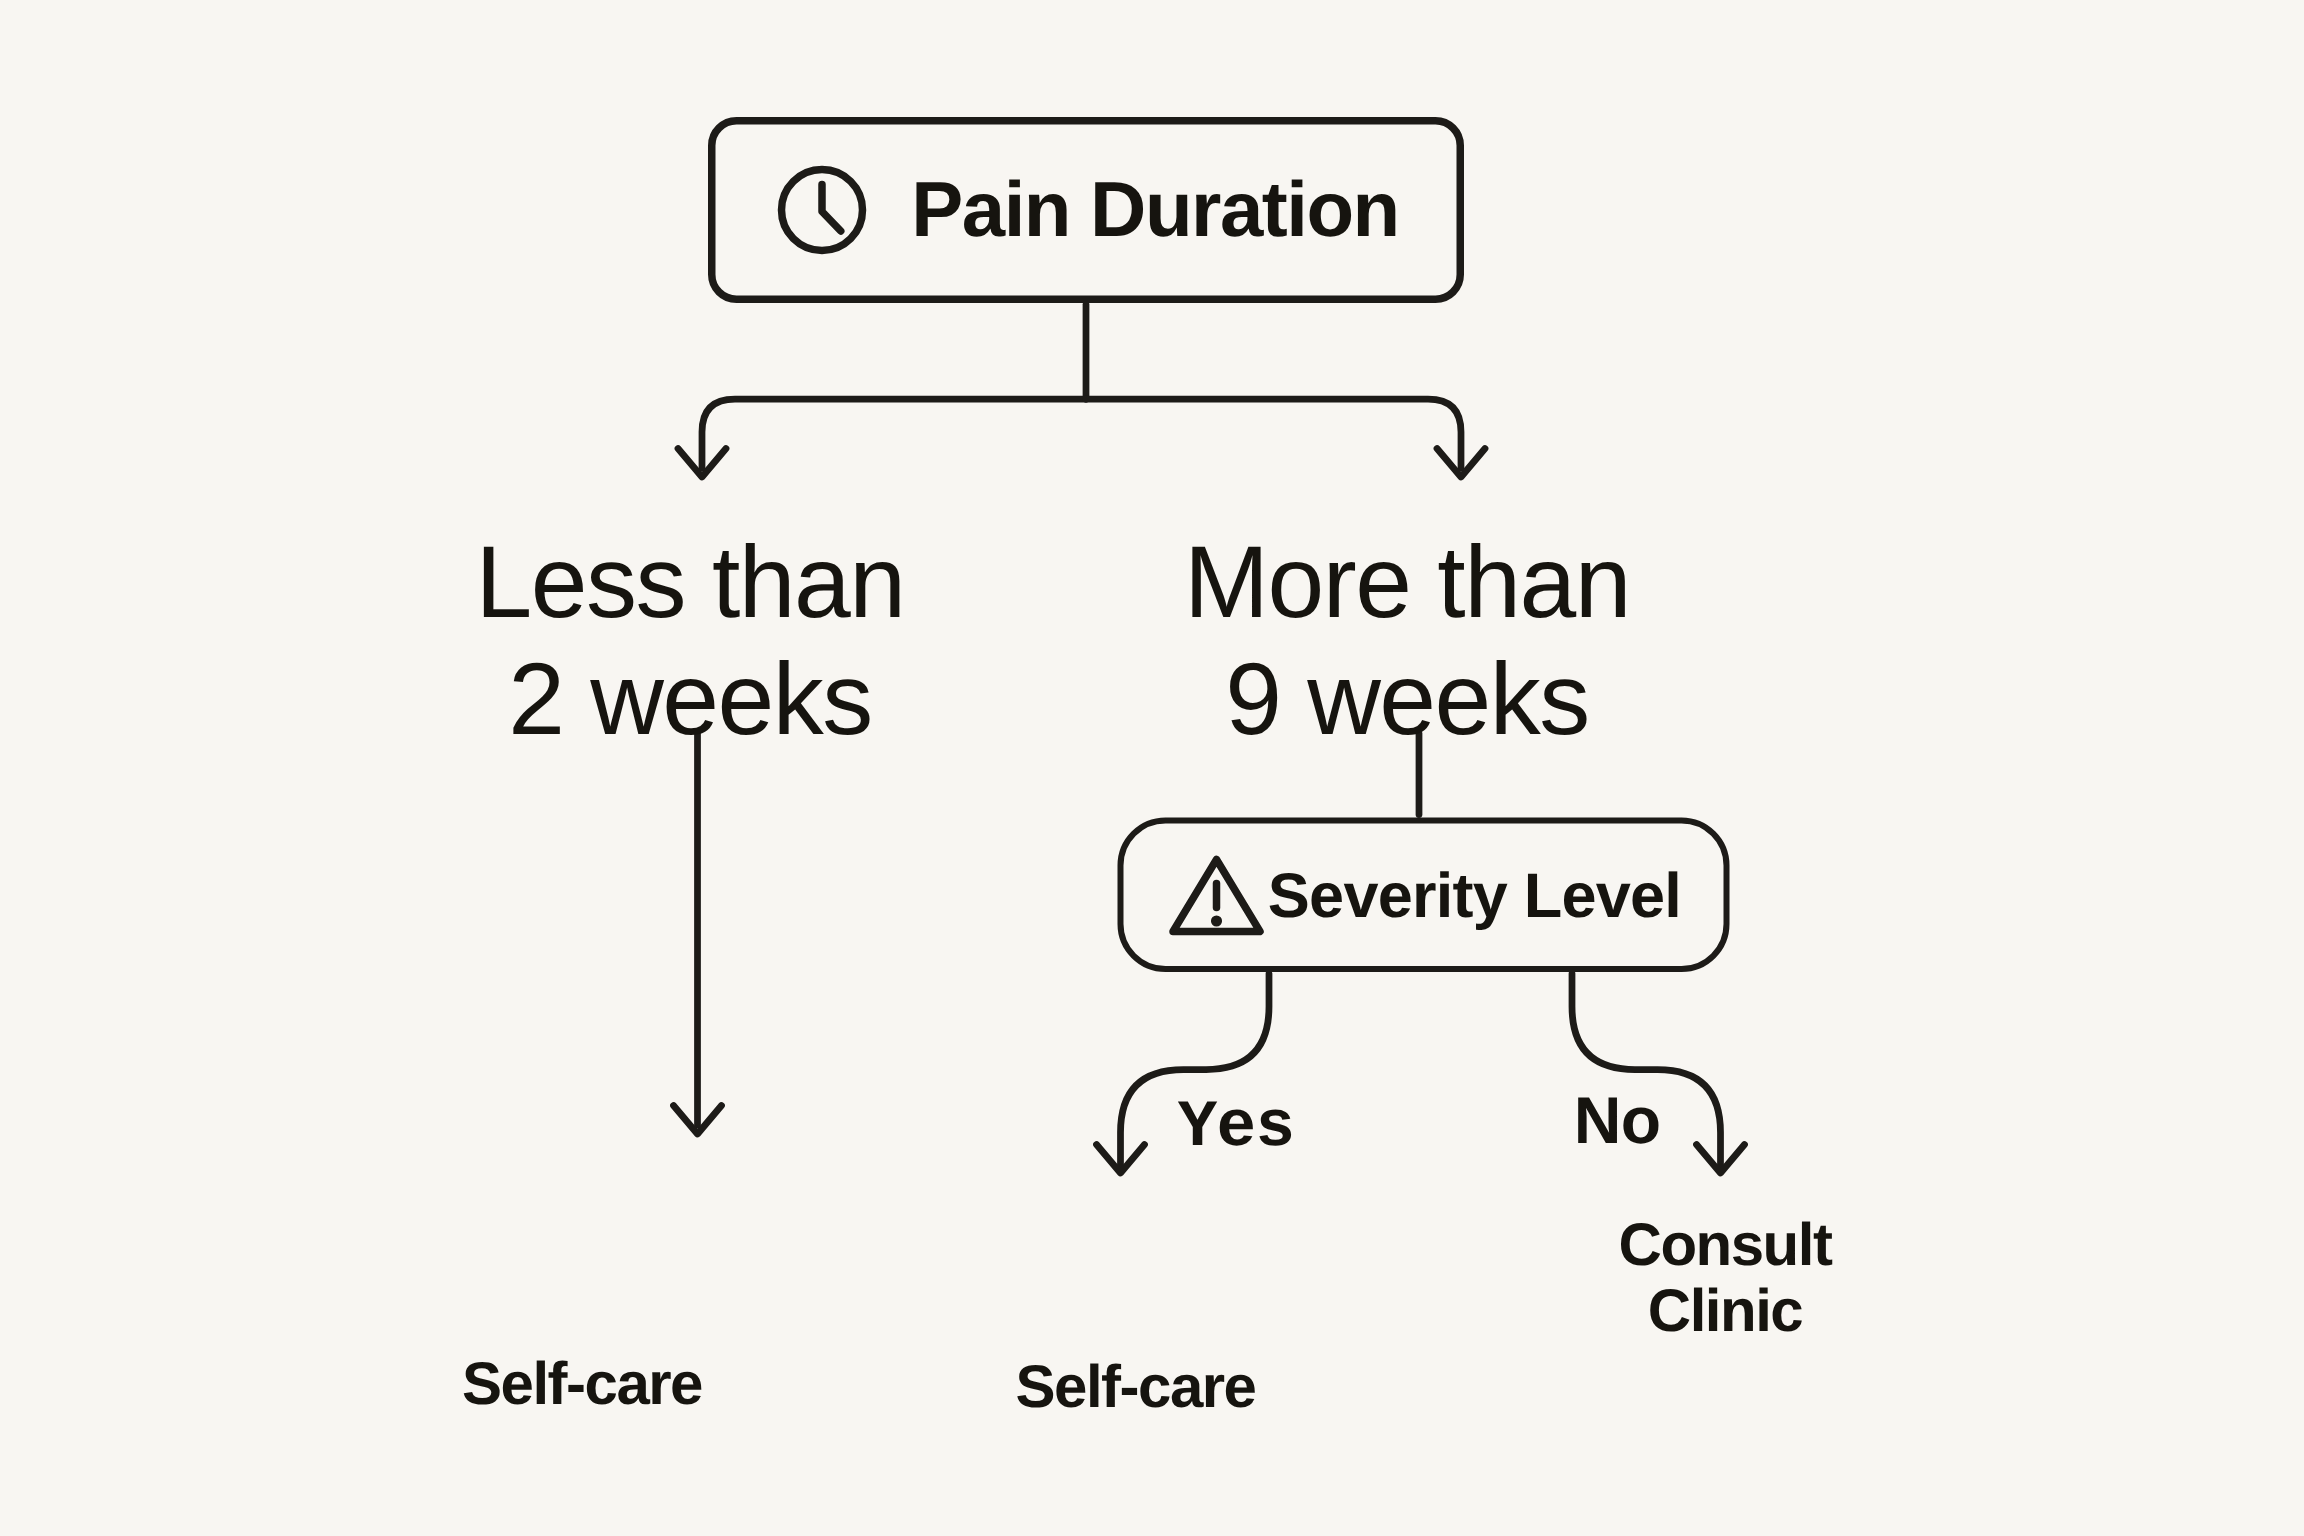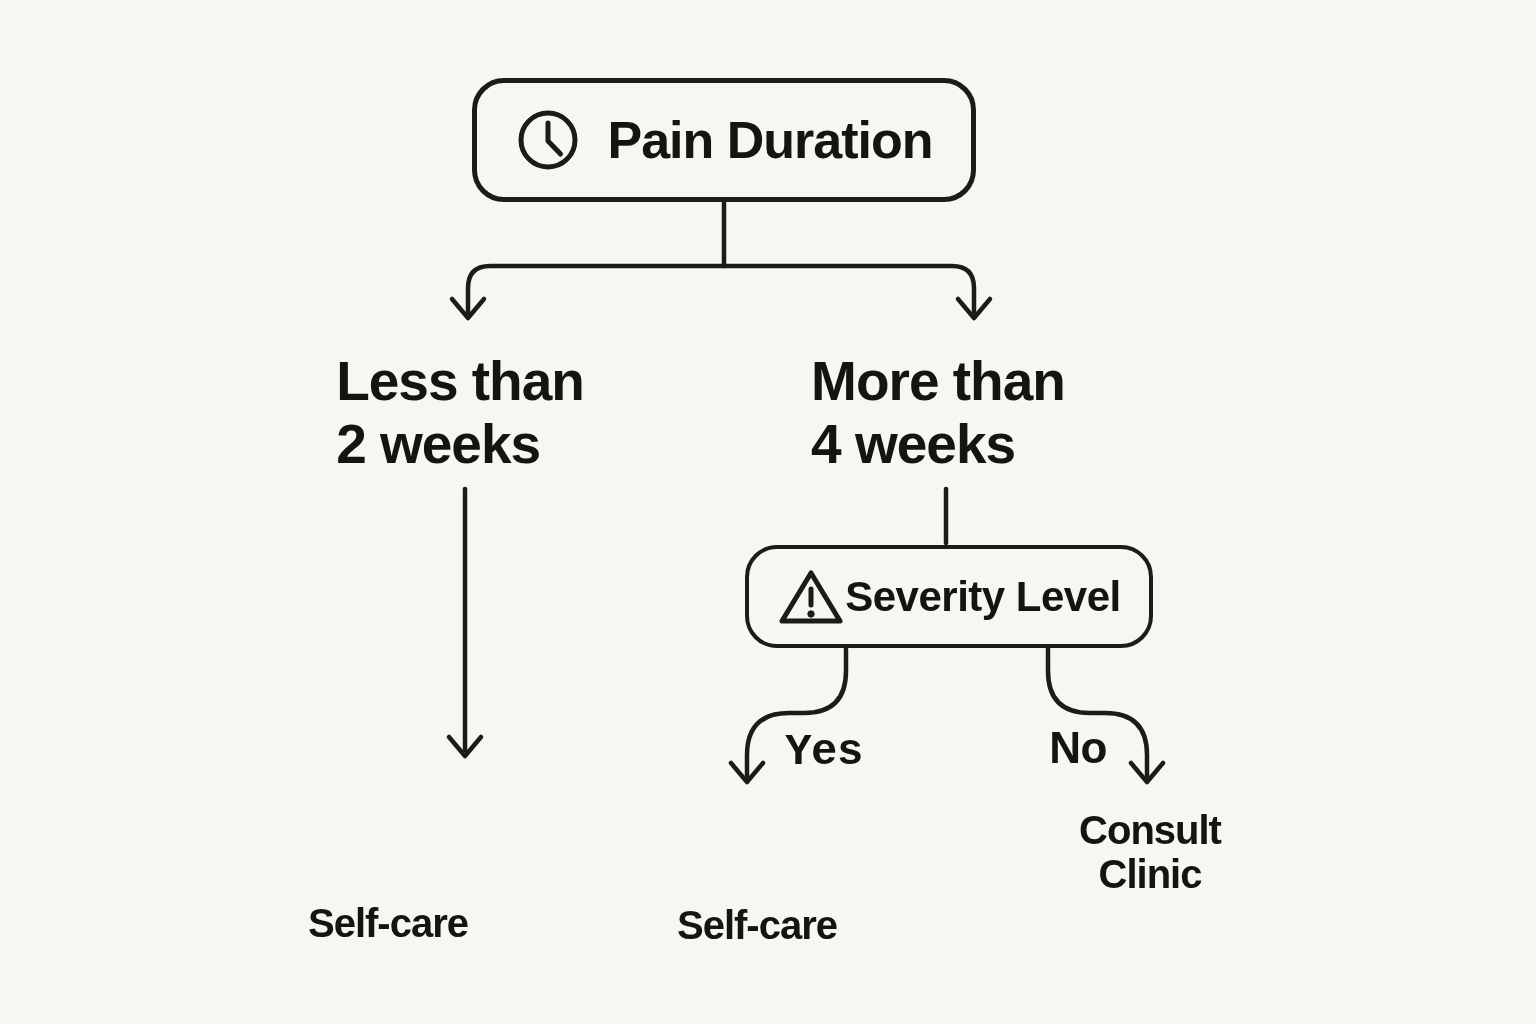--- a/index.html
+++ b/index.html
@@ -32,21 +32,21 @@
     display: flex;
     align-items: center;
     justify-content: center;
   }
   .node-box .icon { flex: 0 0 auto; display: block; }
   .node-box .icon svg { display: block; }
   .icon svg * { stroke: #1d1b18; }
   .pain-box {
     left: 472px; top: 78px;
     width: 504px; height: 124px;
-    border-radius: 32px;
+    border-radius: 19px;
     gap: 26px;
   }
   .pain-box .node-label {
     font-size: 52px;
     font-weight: 700;
     letter-spacing: -1px;
     white-space: nowrap;
   }
   .severity-box {
     left: 745px; top: 545px;
@@ -56,24 +56,24 @@
   }
   .severity-box .node-label {
     font-size: 42px;
     font-weight: 700;
     letter-spacing: -0.5px;
     white-space: nowrap;
   }
   .branch-label {
     position: absolute;
     transform: translateX(-50%);
-    text-align: left;
+    text-align: center;
     white-space: pre-line;
-    font-size: 55px;
-    font-weight: 700;
+    font-size: 68px;
+    font-weight: 400;
     letter-spacing: -1px;
     line-height: 1.14;
   }
   .edge-label {
     position: absolute;
     transform: translateX(-50%);
     font-size: 44px;
     font-weight: 700;
     letter-spacing: -0.5px;
     white-space: nowrap;
@@ -127,21 +127,21 @@
         <circle cx="33" cy="33" r="27" fill="none" stroke-width="5"></circle>
         <path d="M33 16 V34 L45.5 47" fill="none" stroke-width="5" stroke-linecap="round" stroke-linejoin="round"></path>
       </svg>
     </span>
     <span class="node-label">Pain Duration</span>
   </div>
 
   <div class="branch-label" style="left:460px; top:350px;">Less than
 2 weeks</div>
   <div class="branch-label" style="left:938px; top:350px;">More than
-4 weeks</div>
+9 weeks</div>
 
   <div class="node-box severity-box">
     <span class="icon">
       <svg width="68" height="62" viewBox="0 0 68 62">
         <path d="M34 7 L63 55 H5 Z" fill="none" stroke-width="5" stroke-linejoin="round"></path>
         <path d="M34 23 V39" fill="none" stroke-width="5" stroke-linecap="round"></path>
         <circle cx="34" cy="48" r="3.2" fill="#1d1b18" stroke="none"></circle>
       </svg>
     </span>
     <span class="node-label">Severity Level</span>

